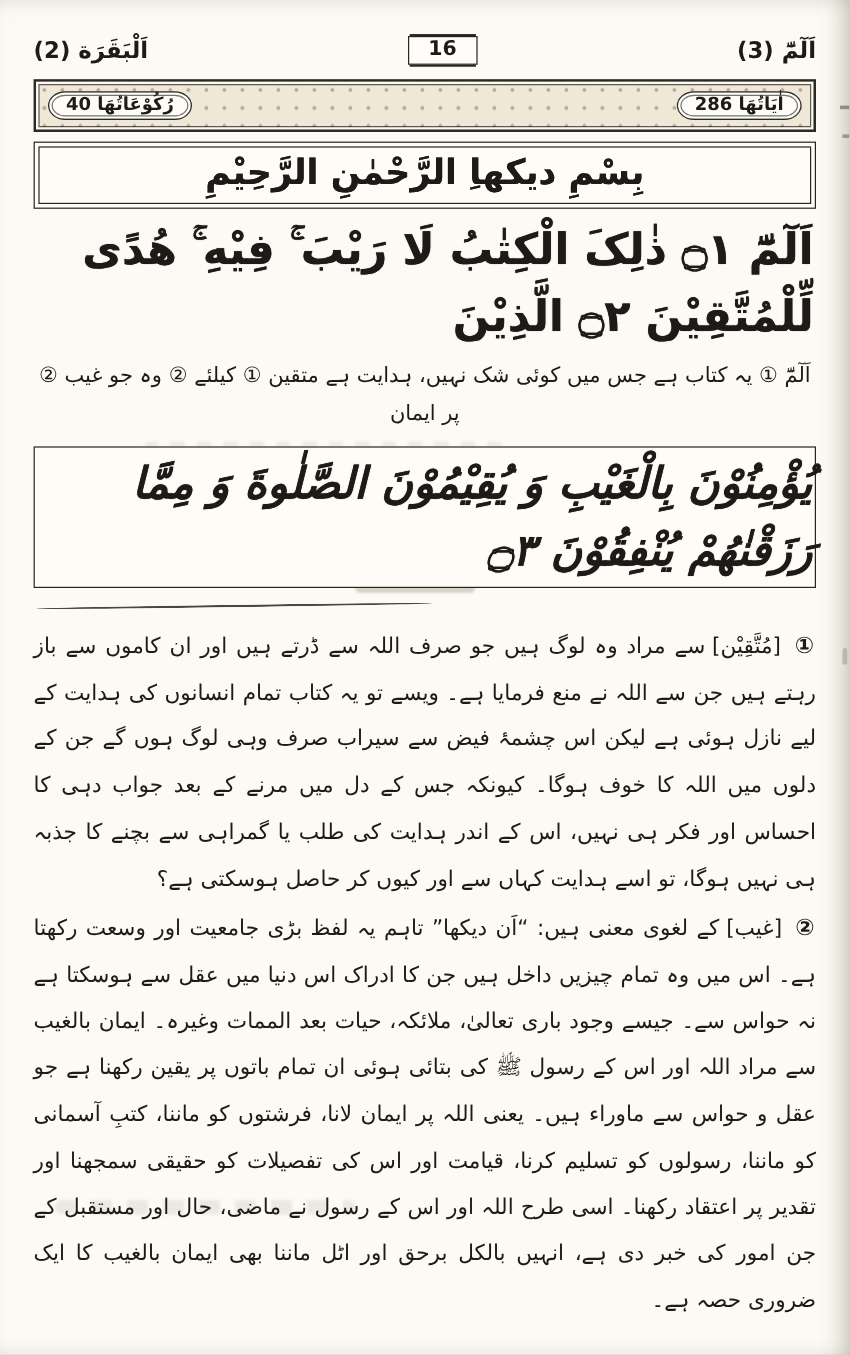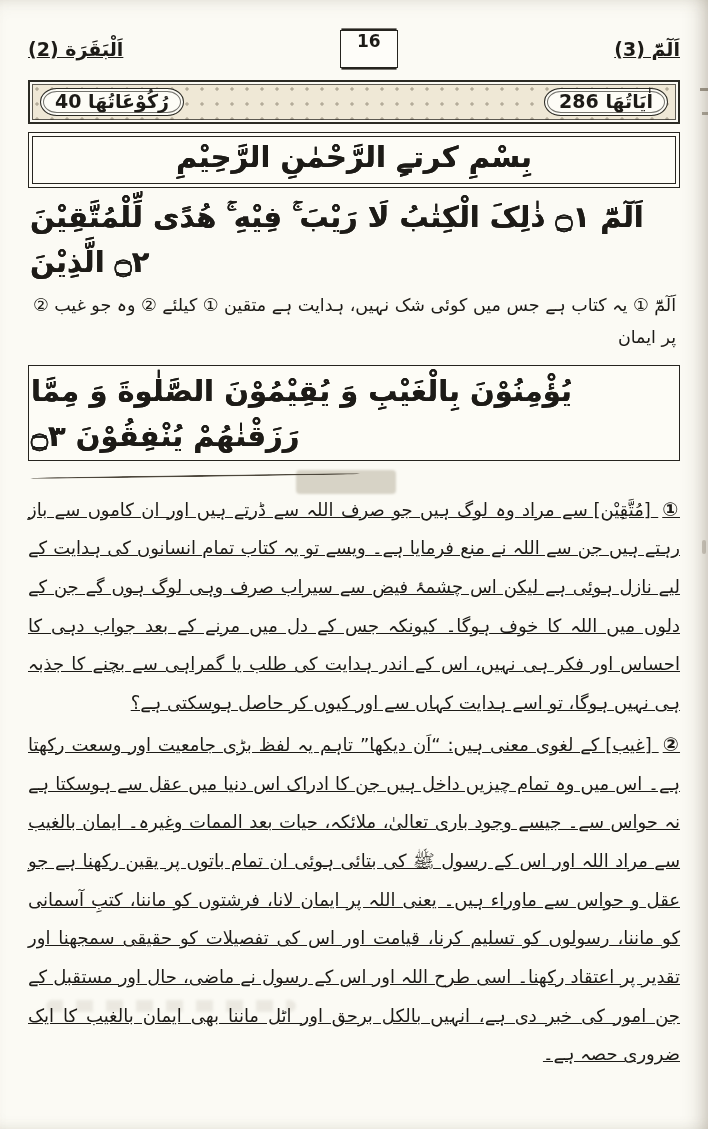--- a/index.html
+++ b/index.html
@@ -11,74 +11,73 @@
     font-family:"DejaVu Sans", sans-serif;
     padding:30px 28px 0 28px;
     box-shadow: inset -16px 0 20px -12px rgba(96,84,62,.35),
                 inset 0 12px 22px -16px rgba(96,84,62,.18),
                 inset 0 -10px 18px -14px rgba(96,84,62,.15);
   }
   .content { position:relative; z-index:2; }
 
   
   .header-row { display:flex; align-items:center; justify-content:space-between; margin-bottom:12px; }
-  .hdr-side { font-size:19px; font-weight:bold; letter-spacing:.5px;text-decoration:underline; }
+  .hdr-side { font-size:19px; font-weight:bold; letter-spacing:.5px; }
   .page-number-box {
     border:1.5px solid #26241f;
     box-shadow: 0 3px 0 -1.4px #26241f, 0 -3px 0 -1.4px #26241f;
-    padding:0 16px 16px; font-size:17px; font-weight:bold; background:#fefdf9;
+    padding:0 16px 2px; font-size:17px; font-weight:bold; background:#fefdf9;
     direction:ltr;
   }
 
   
   .surah-band {
     border:2px solid #2b2a24;
     background:
       radial-gradient(circle at 7px 7px, rgba(70,62,44,.35) 1.4px, transparent 1.9px),
       radial-gradient(circle at 3px 12px, rgba(70,62,44,.25) 1px, transparent 1.4px),
       #efe8d6;
     background-size:15px 15px, 10px 10px, auto;
     box-shadow: inset 0 0 0 2px #fbfaf4, inset 0 0 0 3px rgba(43,42,36,.75);
     display:flex; align-items:center; justify-content:space-between;
     height:44px; padding:4px 10px; margin-bottom:8px;
   }
   .cartouche {
     background:#fdfcf6; border:1.5px solid #2b2a24; border-radius:18px/15px;
-    padding:1px 14px 3px; font-weight:bold; font-size:19px; white-space:nowrap;
+    padding:1px 14px 3px; font-weight:bold; font-size:15px; white-space:nowrap;
     box-shadow: inset 0 0 0 2px #fdfcf6, inset 0 0 0 3px rgba(43,42,36,.65);
   }
   .cartouche.center { font-size:17px; padding:1px 24px 3px; }
 
   
   .bismillah-box { border:1.5px solid #26241f; padding:3px; margin-bottom:4px; background:#fdfcf6; }
   .bismillah-inner { border:1px solid #26241f; text-align:center; padding:3px 0 9px; }
   .bismillah-text { font-size:29px; font-weight:bold; text-shadow:0 0 .5px currentColor; }
 
   
   .verse {
-    font-size:29px; font-weight:bold; text-align:left; line-height:1.55;
+    font-size:36px; font-weight:bold; text-align:right; line-height:1.55;
     padding:3px 2px 1px; text-shadow:0 0 .6px currentColor;
   }
-  .verse.boxed { border:1.5px solid #26241f; margin:3px 0; background:#fdfcf6; }
+  .verse.boxed { border:1.5px solid #26241f; margin:3px 0; background:#fdfcf6;font-style:italic; }
   .translation {
-    font-size:17.5px; text-align:right; line-height:1.85; padding:3px 4px 8px;
+    font-size:17.5px; text-align:center; line-height:1.85; padding:3px 4px 8px;
   }
 
   
   .divider-row { position:relative; height:22px; margin:4px 0 2px; }
   .footnote-divider {
     position:absolute; left:2px; top:10px; width:330px;
     border-top:2.5px solid #4c463b; border-radius:50%;
     transform:rotate(-.8deg);
   }
   .footnotes { }
   .footnote {
     font-size:18px; line-height:2.15; text-align:justify;
     margin-bottom:1px;
-    text-decoration:underline;
   }
   .fn-marker { font-weight:bold; font-size:19px; padding-left:4px; }
 
   
   .artifact { position:absolute; z-index:1; pointer-events:none; }
   .smudge-highlight { left:296px; top:470px; width:100px; height:24px; background:#aca48f; opacity:.45; border-radius:4px; filter:blur(1px); }
   .bleed-1 { left:388px; top:392px; width:190px; height:11px; opacity:.22; filter:blur(1.2px);
     background:repeating-linear-gradient(90deg,#8d8470 0 13px, transparent 13px 24px); border-radius:5px; }
   .bleed-2 { left:46px; top:1000px; width:250px; height:12px; opacity:.14; filter:blur(1.4px);
     background:repeating-linear-gradient(90deg,#8d8470 0 17px, transparent 17px 30px); border-radius:6px; }
@@ -101,21 +100,21 @@
       <div class="hdr-side">اَلْبَقَرَة (2)</div>
     </div>
 
     <div class="surah-band">
       <div class="cartouche">اٰیَاتُهَا 286</div>
       <div class="cartouche">رُکُوْعَاتُهَا 40</div>
     </div>
 
     <div class="bismillah-box">
       <div class="bismillah-inner">
-        <span class="bismillah-text">بِسْمِ کرتےِ الرَّحْمٰنِ الرَّحِیْمِ</span>
+        <span class="bismillah-text">بِسْمِ دیکھاِ الرَّحْمٰنِ الرَّحِیْمِ</span>
       </div>
     </div>
 
     <div class="verse">اَلٓمّٓ ۝١ ذٰلِکَ الْکِتٰبُ لَا رَیْبَ ۚ فِیْهِ ۚ هُدًی لِّلْمُتَّقِیْنَ ۝٢ الَّذِیْنَ</div>
     <div class="translation">اَلٓمّٓ ① یہ کتاب ہے جس میں کوئی شک نہیں، ہدایت ہے متقین ① کیلئے ② وہ جو غیب ② پر ایمان</div>
 
     <div class="verse boxed">یُؤْمِنُوْنَ بِالْغَیْبِ وَ یُقِیْمُوْنَ الصَّلٰوةَ وَ مِمَّا رَزَقْنٰهُمْ یُنْفِقُوْنَ ۝٣</div>
 
     <div class="divider-row">
       <div class="footnote-divider"></div>

